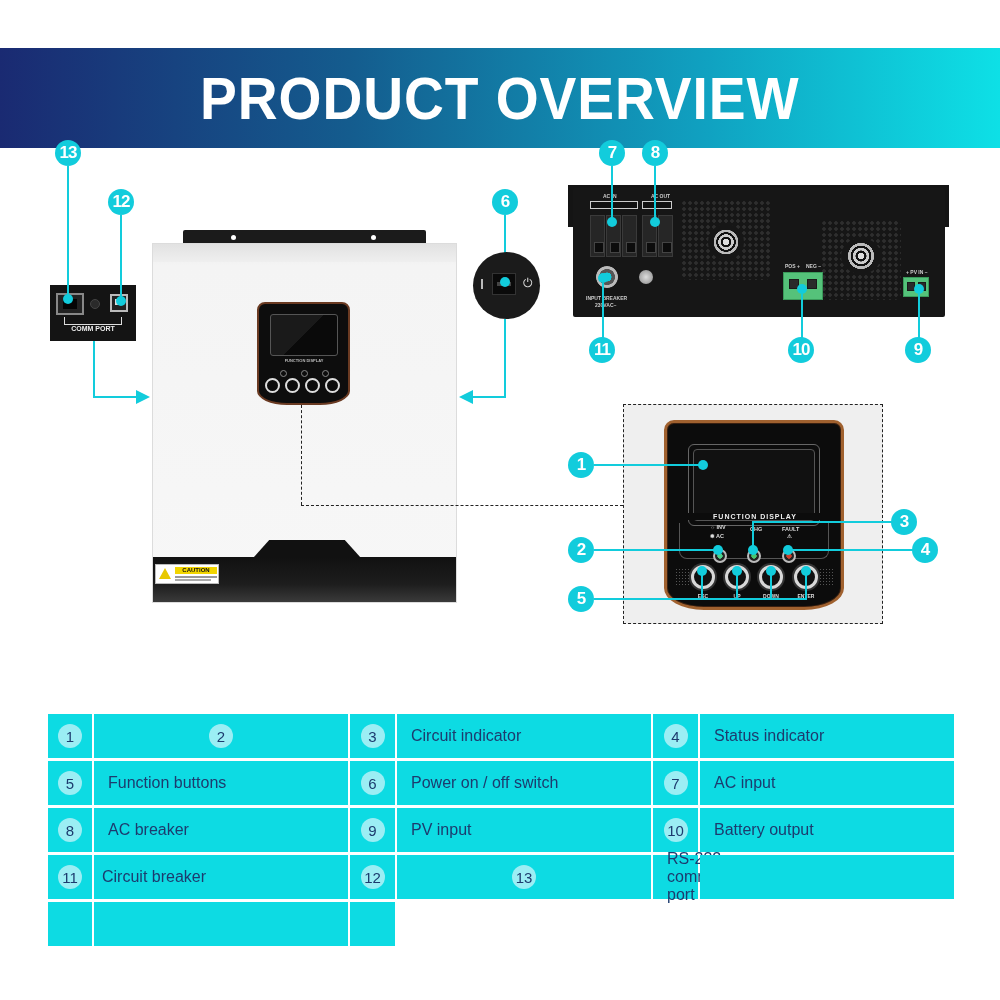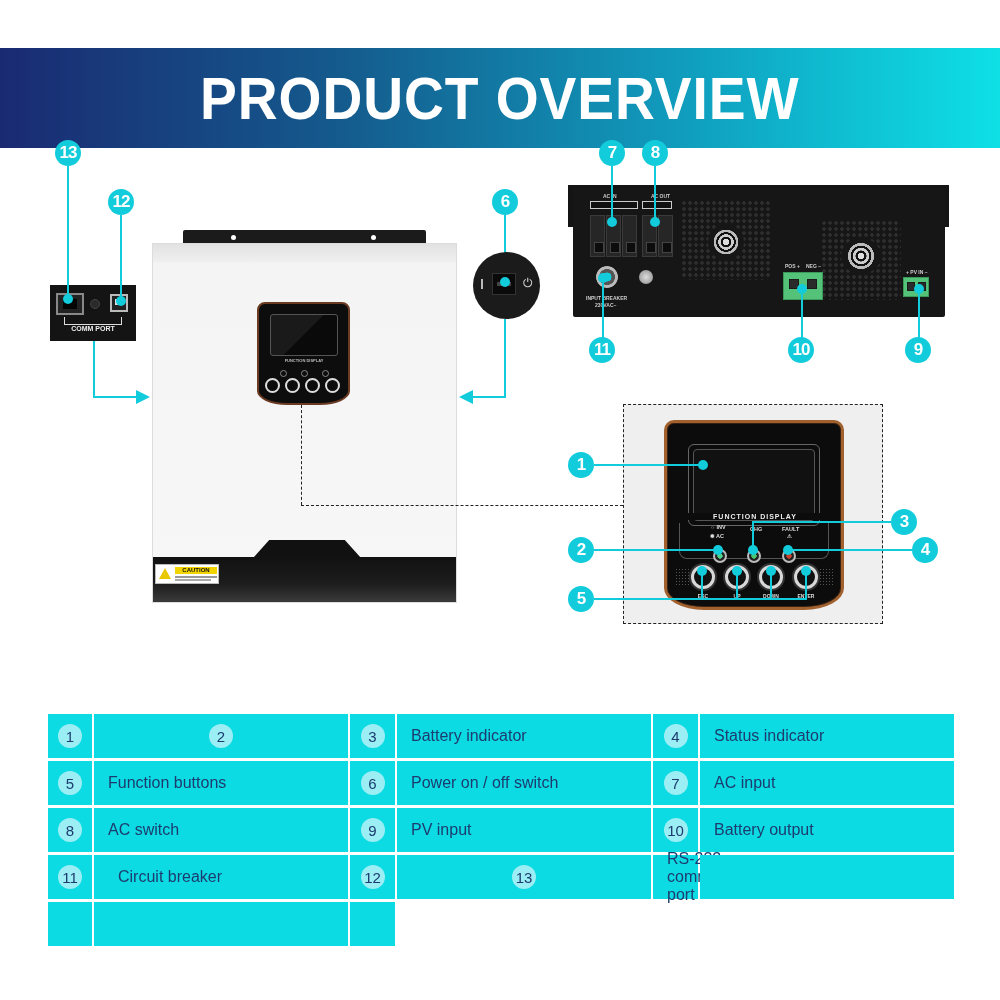--- a/index.html
+++ b/index.html
@@ -313,21 +313,21 @@
 
   <div class="cell num-cell">
       <div class="num-circle">1</div>
     </div>
   <div class="cell num-cell">
       <div class="num-circle">2</div>
     </div>
   <div class="cell num-cell">
       <div class="num-circle">3</div>
     </div>
-  <div class="cell label-cell">Battery indicator</div>
+  <div class="cell label-cell">Circuit indicator</div>
 
   <div class="cell num-cell">
       <div class="num-circle">4</div>
     </div>
   <div class="cell label-cell">Status indicator</div>
   <div class="cell num-cell">
       <div class="num-circle">5</div>
     </div>
   <div class="cell label-cell">Function buttons</div>
   <div class="cell num-cell">
@@ -335,34 +335,34 @@
     </div>
   <div class="cell label-cell">Power on / off switch</div>
 
   <div class="cell num-cell">
       <div class="num-circle">7</div>
     </div>
   <div class="cell label-cell">AC input</div>
   <div class="cell num-cell">
       <div class="num-circle">8</div>
     </div>
-  <div class="cell label-cell">AC switch</div>
+  <div class="cell label-cell">AC breaker</div>
   <div class="cell num-cell">
       <div class="num-circle">9</div>
     </div>
   <div class="cell label-cell">PV input</div>
 
   <div class="cell num-cell">
       <div class="num-circle">10</div>
     </div>
   <div class="cell label-cell">Battery output</div>
   <div class="cell num-cell">
       <div class="num-circle">11</div>
     </div>
-  <div class="cell label-cell" style="padding-left:24px">Circuit breaker</div>
+  <div class="cell label-cell" style="padding-left:8px">Circuit breaker</div>
   <div class="cell num-cell">
       <div class="num-circle">12</div>
     </div>
 
   <div class="cell num-cell">
       <div class="num-circle">13</div>
     </div>
   <div class="cell label-cell">RS-232 communication port</div>
   <div class="cell"></div>
   <div class="cell"></div>

